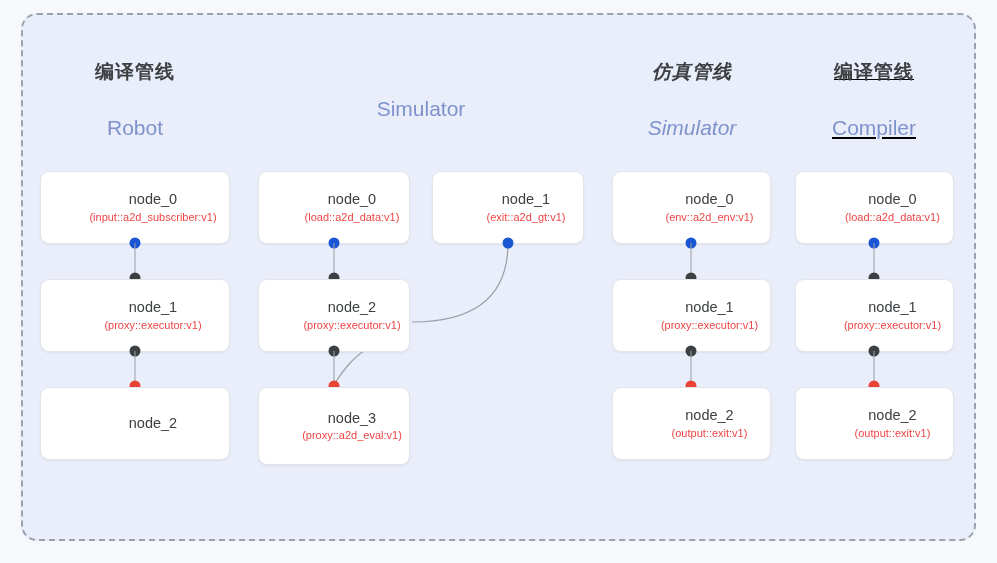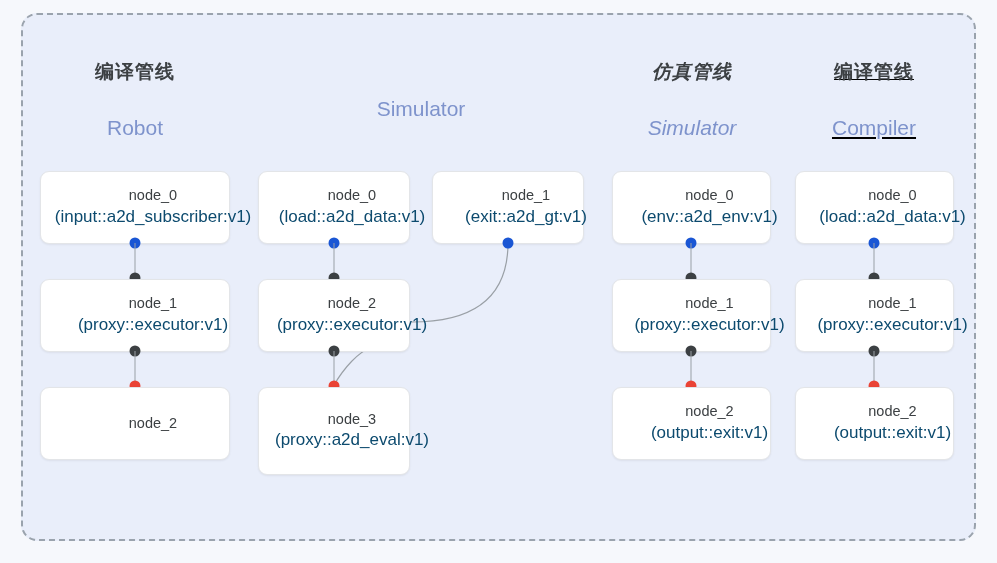--- a/index.html
+++ b/index.html
@@ -71,22 +71,22 @@
     text-align: center;
     padding-left: 36px;
   }
   .node-title {
     font-size: 14.5px;
     color: #3c4043;
     line-height: 1.35;
     white-space: nowrap;
   }
   .node-spec {
-    font-size: 17px;
-    color: #0c4a6e;
+    font-size: 11px;
+    color: #ef4444;
     line-height: 1.35;
     white-space: nowrap;
   }
 
   
   .port {
     position: absolute;
     width: 11px;
     height: 11px;
     border-radius: 50%;
@@ -188,21 +188,21 @@
   <div class="port port-in-blue" style="left:508px; top:243px;"></div>
 
   <div class="node" style="left:258px; top:279px; width:152px; height:73px;">
     <div class="node-title">node_2</div>
     <div class="node-spec">(proxy::executor:v1)</div>
   </div>
   <div class="port port-black" style="left:334px; top:351px;"></div>
   <div class="vline" style="left:334px; top:351px; height:35px;"></div>
   <div class="port port-red" style="left:334px; top:386px;"></div>
 
-  <div class="node" style="left:258px; top:387px; width:152px; height:88px;">
+  <div class="node" style="left:258px; top:387px; width:152px; height:78px;">
     <div class="node-title">node_3</div>
     <div class="node-spec">(proxy::a2d_eval:v1)</div>
   </div>
 
   <div class="node" style="left:612px; top:171px; width:159px; height:73px;">
     <div class="node-title">node_0</div>
     <div class="node-spec">(env::a2d_env:v1)</div>
   </div>
   <div class="port port-in-blue" style="left:691px; top:243px;"></div>
   <div class="vline" style="left:691px; top:243px; height:35px;"></div>

